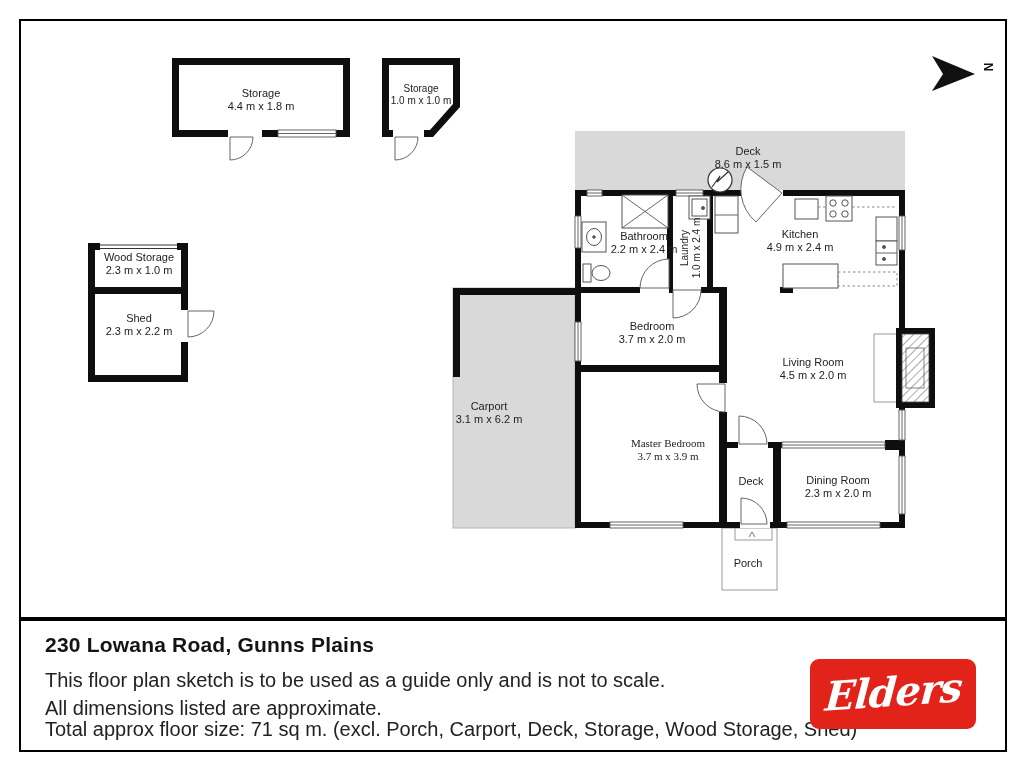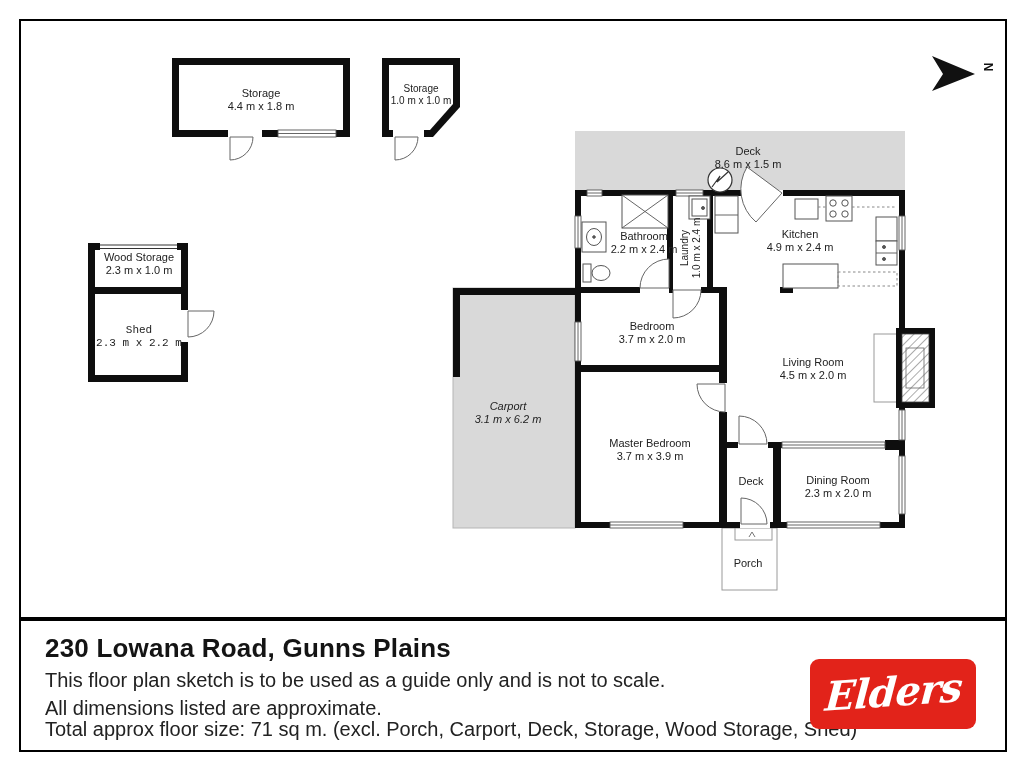--- a/index.html
+++ b/index.html
@@ -9,21 +9,21 @@
   #plan-svg{position:absolute;left:0;top:0;}
   .lbl{position:absolute;transform:translate(-50%,-50%);text-align:center;
        font-size:11px;line-height:13px;color:#222;white-space:nowrap;}
   .lbl.small{font-size:10px;line-height:12px;}
   .lbl.rot{transform:translate(-50%,-50%) rotate(-90deg);}
   .lbl .rname{display:block;}
   .lbl .rdims{display:block;}
   #north-n{position:absolute;left:984px;top:60px;font-size:12px;font-weight:bold;
            transform:rotate(90deg);color:#111;}
   #divider{position:absolute;left:19px;top:617px;width:988px;height:4px;background:#000;}
-  #title{position:absolute;left:45px;top:633px;font-size:26px;font-weight:bold;
+  #title{position:absolute;left:45px;top:633px;font-size:21px;font-weight:bold;
          letter-spacing:0.2px;color:#141414;}
   .body-line{position:absolute;left:45px;font-size:20px;color:#222;}
   #disc1{top:669px;} #disc2{top:689px;margin-top:8px;} #total{top:718px;text-align:center;}
   #elders-box{position:absolute;left:810px;top:659px;width:166px;height:70px;
               border-radius:9px;display:flex;align-items:center;justify-content:center;}
   #elders-text{font-family:"DejaVu Serif",serif;font-style:italic;font-weight:bold;
                font-size:40px;color:#fff;transform:rotate(-4deg) skewX(-8deg);
                letter-spacing:-1px;padding-bottom:6px;}
 </style>
 </head>
@@ -208,21 +208,21 @@
     <span class="rdims">4.4 m x 1.8 m</span>
   </div>
   <div class="lbl small" style="left:421px;top:95px;">
     <span class="rname">Storage</span>
     <span class="rdims">1.0 m x 1.0 m</span>
   </div>
   <div class="lbl" style="left:139px;top:264px;">
     <span class="rname">Wood Storage</span>
     <span class="rdims">2.3 m x 1.0 m</span>
   </div>
-  <div class="lbl" style="left:139px;top:337px;font-family:Liberation Mono, monospace;">
+  <div class="lbl" style="left:139px;top:325px;">
     <span class="rname">Shed</span>
     <span class="rdims">2.3 m x 2.2 m</span>
   </div>
   <div class="lbl" style="left:748px;top:152px;margin-top:6px;">
     <span class="rname">Deck</span>
     <span class="rdims">8.6 m x 1.5 m</span>
   </div>
   <div class="lbl" style="left:628px;top:243px;margin-left:16px;">
     <span class="rname">Bathroom</span>
     <span class="rdims">2.2 m x 2.4 m</span>
@@ -236,25 +236,25 @@
     <span class="rdims">4.9 m x 2.4 m</span>
   </div>
   <div class="lbl" style="left:652px;top:333px;">
     <span class="rname">Bedroom</span>
     <span class="rdims">3.7 m x 2.0 m</span>
   </div>
   <div class="lbl" style="left:813px;top:369px;">
     <span class="rname">Living Room</span>
     <span class="rdims">4.5 m x 2.0 m</span>
   </div>
-  <div class="lbl" style="left:508px;top:413px;font-style:italic;">
+  <div class="lbl" style="left:489px;top:413px;">
     <span class="rname">Carport</span>
     <span class="rdims">3.1 m x 6.2 m</span>
   </div>
-  <div class="lbl" style="left:650px;top:450px;">
+  <div class="lbl" style="left:668px;top:450px;font-family:Liberation Serif, serif;">
     <span class="rname">Master Bedroom</span>
     <span class="rdims">3.7 m x 3.9 m</span>
   </div>
   <div class="lbl" style="left:751px;top:481px;">
     <span class="rname">Deck</span>
   </div>
   <div class="lbl" style="left:838px;top:487px;">
     <span class="rname">Dining Room</span>
     <span class="rdims">2.3 m x 2.0 m</span>
   </div>

